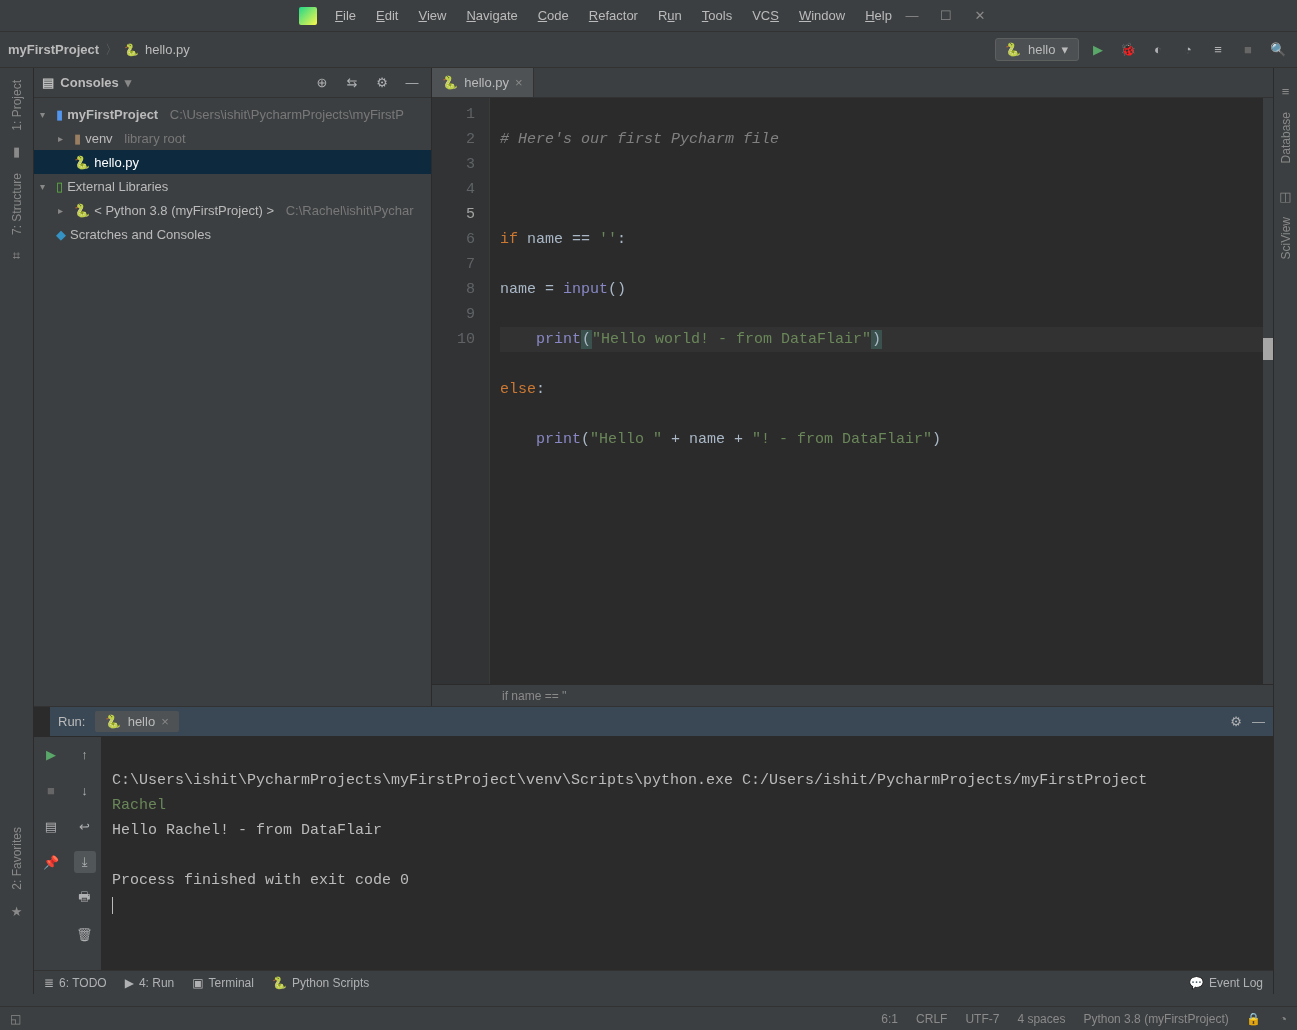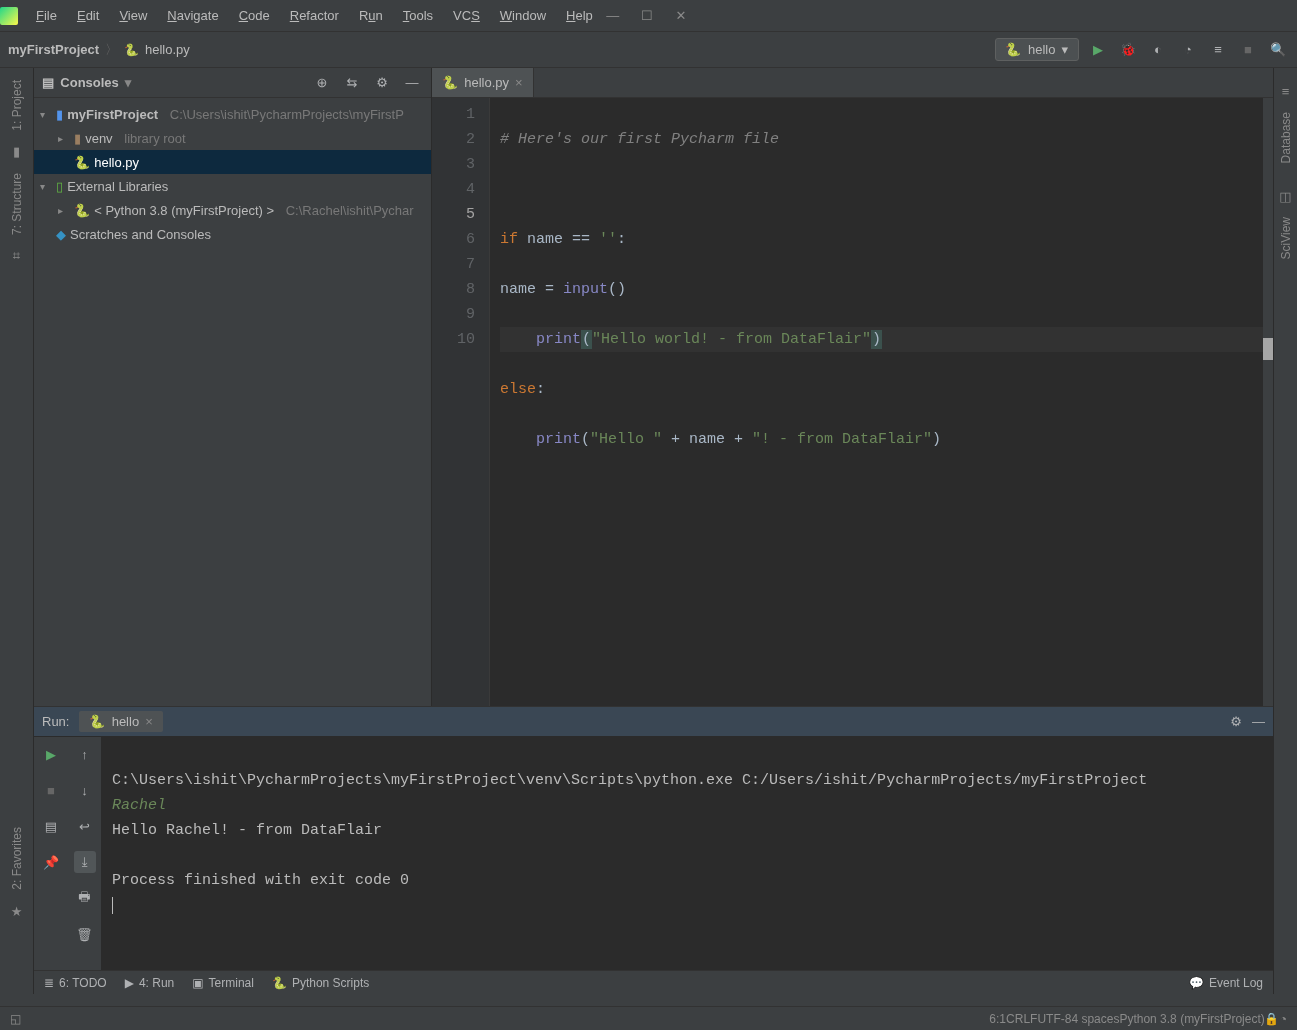--- a/index.html
+++ b/index.html
@@ -15,20 +15,21 @@
   }
   
   .titlebar {
     display:flex;
     align-items:center;
     height:32px;
     background:#3c3f41;
     border-bottom:1px solid #323232;
     padding:0 0;
     gap:4px;
+    justify-content:center;
   }
   .titlebar .logo { width:18px;height:18px;background:linear-gradient(135deg,#21d789,#fcf84a);border-radius:2px;margin-right:6px;}
   .menu-item { padding:4px 8px;color:#bbbbbb;cursor:default;}
   .menu-item u{text-decoration:underline;}
   .title-text{flex:1;text-align:center;color:#8a8a8a;}
   .win-controls{display:flex;gap:18px;color:#8a8a8a;padding-right:10px;}
   .win-controls span{width:16px;text-align:center;}
 
   
   .navbar{
@@ -113,53 +114,53 @@
   .breadcrumb-bar{
     height:22px;background:#3c3f41;color:#8a8a8a;font-size:12px;padding-left:70px;display:flex;align-items:center;border-top:1px solid #2b2b2b;
   }
 
   
   .run-panel{
     position:absolute;left:34px;right:24px;bottom:60px;top:706px;background:#2b2b2b;border-top:1px solid #323232;
     display:flex;flex-direction:column;
   }
   .run-head{
-    height:30px;background:#3a4754;display:flex;align-items:center;padding:0 8px;gap:10px;color:#bbbbbb;border-bottom:1px solid #2b2b2b;
+    height:30px;background:#3a4754;display:flex;align-items:center;padding:0 8px;gap:10px;color:#bbbbbb;border-bottom:1px solid #2b2b2b;margin-left:16px;
   }
   .run-head .rtab{
     background:#4e5254;padding:3px 10px;display:flex;align-items:center;gap:6px;border-radius:2px;
   }
   .run-head-actions{margin-left:auto;display:flex;gap:10px;color:#afb1b3;}
   .run-body{flex:1;display:flex;}
   .run-gutter{
     width:34px;background:#3c3f41;display:flex;flex-direction:column;align-items:center;padding-top:6px;gap:14px;color:#afb1b3;
   }
   .run-gutter2{
     width:34px;background:#3c3f41;display:flex;flex-direction:column;align-items:center;padding-top:6px;gap:14px;color:#afb1b3;border-right:1px solid #2b2b2b;
   }
   .console{
     flex:1;font-family:Consolas,"Courier New",monospace;font-size:15px;line-height:25px;padding:6px 10px;color:#bbbbbb;white-space:pre;overflow:hidden;
   }
-  .console .input-echo{color:#6a8759;font-style:italic;margin-top:20px;}
+  .console .input-echo{color:#6a8759;margin-top:20px;}
   .cursor{display:inline-block;width:1px;height:17px;background:#bbbbbb;vertical-align:middle;}
 
   
   .bottom-tools{
     position:absolute;left:34px;right:24px;bottom:36px;height:24px;background:#3c3f41;border-top:1px solid #323232;
     display:flex;align-items:center;gap:18px;padding:0 10px;color:#afb1b3;font-size:12px;
   }
   .bottom-tools .btool{display:flex;align-items:center;gap:5px;cursor:default;}
   .bottom-tools .right{margin-left:auto;}
 
   
   .statusbar{
     position:absolute;left:0;right:0;bottom:0;height:24px;background:#3c3f41;border-top:1px solid #323232;
     display:flex;align-items:center;color:#8a8a8a;font-size:12px;padding:0 10px;gap:18px;
   }
-  .statusbar .right{margin-left:auto;display:flex;align-items:center;}
+  .statusbar .right{margin-left:auto;display:flex;gap:18px;align-items:center;}
   .scroll-indicator{position:absolute;right:0;top:240px;width:10px;height:22px;background:#a6a6a6;}
   .scroll-track{position:absolute;right:0;top:0;bottom:0;width:10px;background:#3c3f41;}
   .left-stripe .bottom-group{margin-top:auto;margin-bottom:70px;display:flex;flex-direction:column;align-items:center;}
 </style>
 </head>
 <body>
 
 <div class="titlebar">
   <div class="logo"></div>
   <div class="menu-item"><u>F</u>ile</div>
@@ -302,20 +303,23 @@
 <div class="line"><span class="kw">if </span><span>name == </span><span class="str">''</span><span>:</span></div>
 <div class="line"><span>name = </span><span class="fn">input</span><span>()</span></div>
 <div class="line hl"><span>    </span><span class="fn">print</span><span class="paren-hl">(</span><span class="str">"Hello world! - from DataFlair"</span><span class="paren-hl">)</span></div>
 <div class="line"><span class="kw">else</span><span>:</span></div>
 <div class="line"><span>    </span><span class="fn">print</span><span>(</span><span class="str">"Hello "</span><span> + name + </span><span class="str">"! - from DataFlair"</span><span>)</span></div>
       </div>
       <div class="scroll-track">
         <div class="scroll-indicator"></div>
       </div>
     </div>
+    <div class="breadcrumb-bar">
+      <span>if name == ''</span>
+    </div>
   </div>
 </div>
 
 <div class="run-panel">
   <div class="run-head">
     <span>Run:</span>
     <div class="rtab">
       <span>🐍</span>
       <span>hello</span>
       <span style="color:#888">×</span>
@@ -372,19 +376,19 @@
       <span>💬</span>
       <span>Event Log</span>
     </div>
 </div>
 
 <div class="statusbar">
   <span>◱</span>
   <div class="right">
     <span>6:1</span>
     <span>CRLF</span>
-    <span>UTF-8</span>
+    <span>UTF-7</span>
     <span>4 spaces</span>
     <span>Python 3.8 (myFirstProject)</span>
     <span>🔒</span>
     <span>◔</span>
   </div>
 </div>
 
 </body></html>

